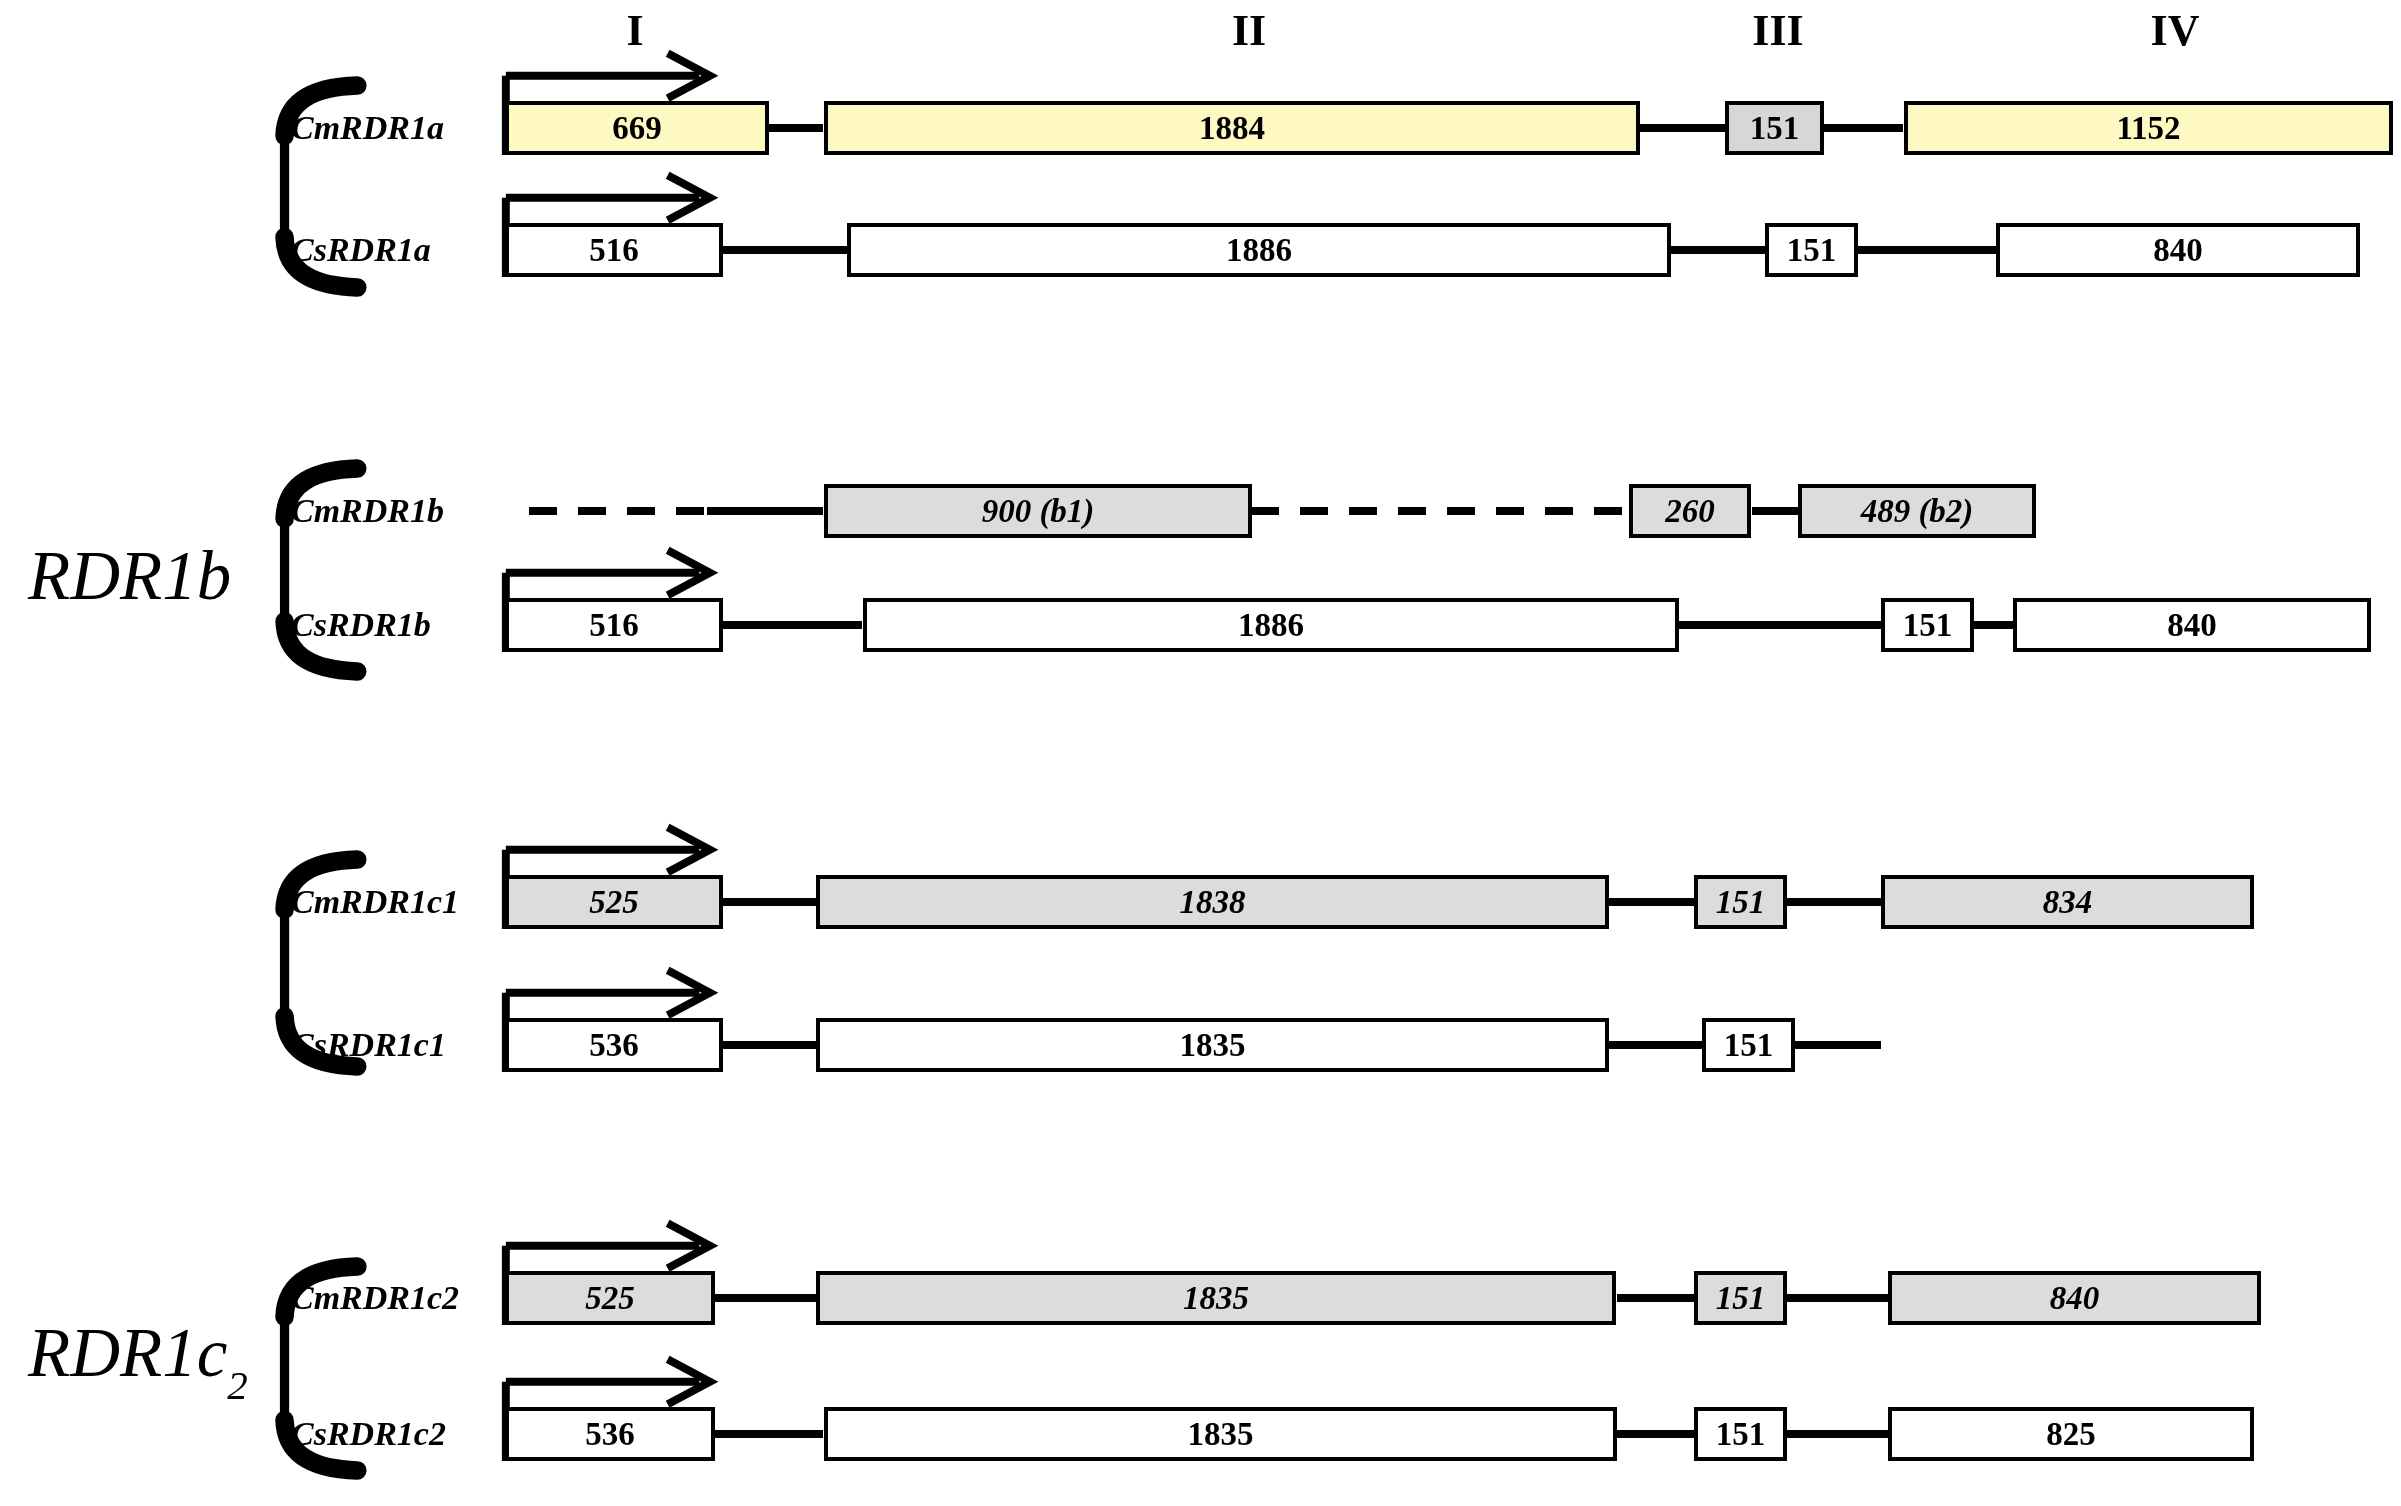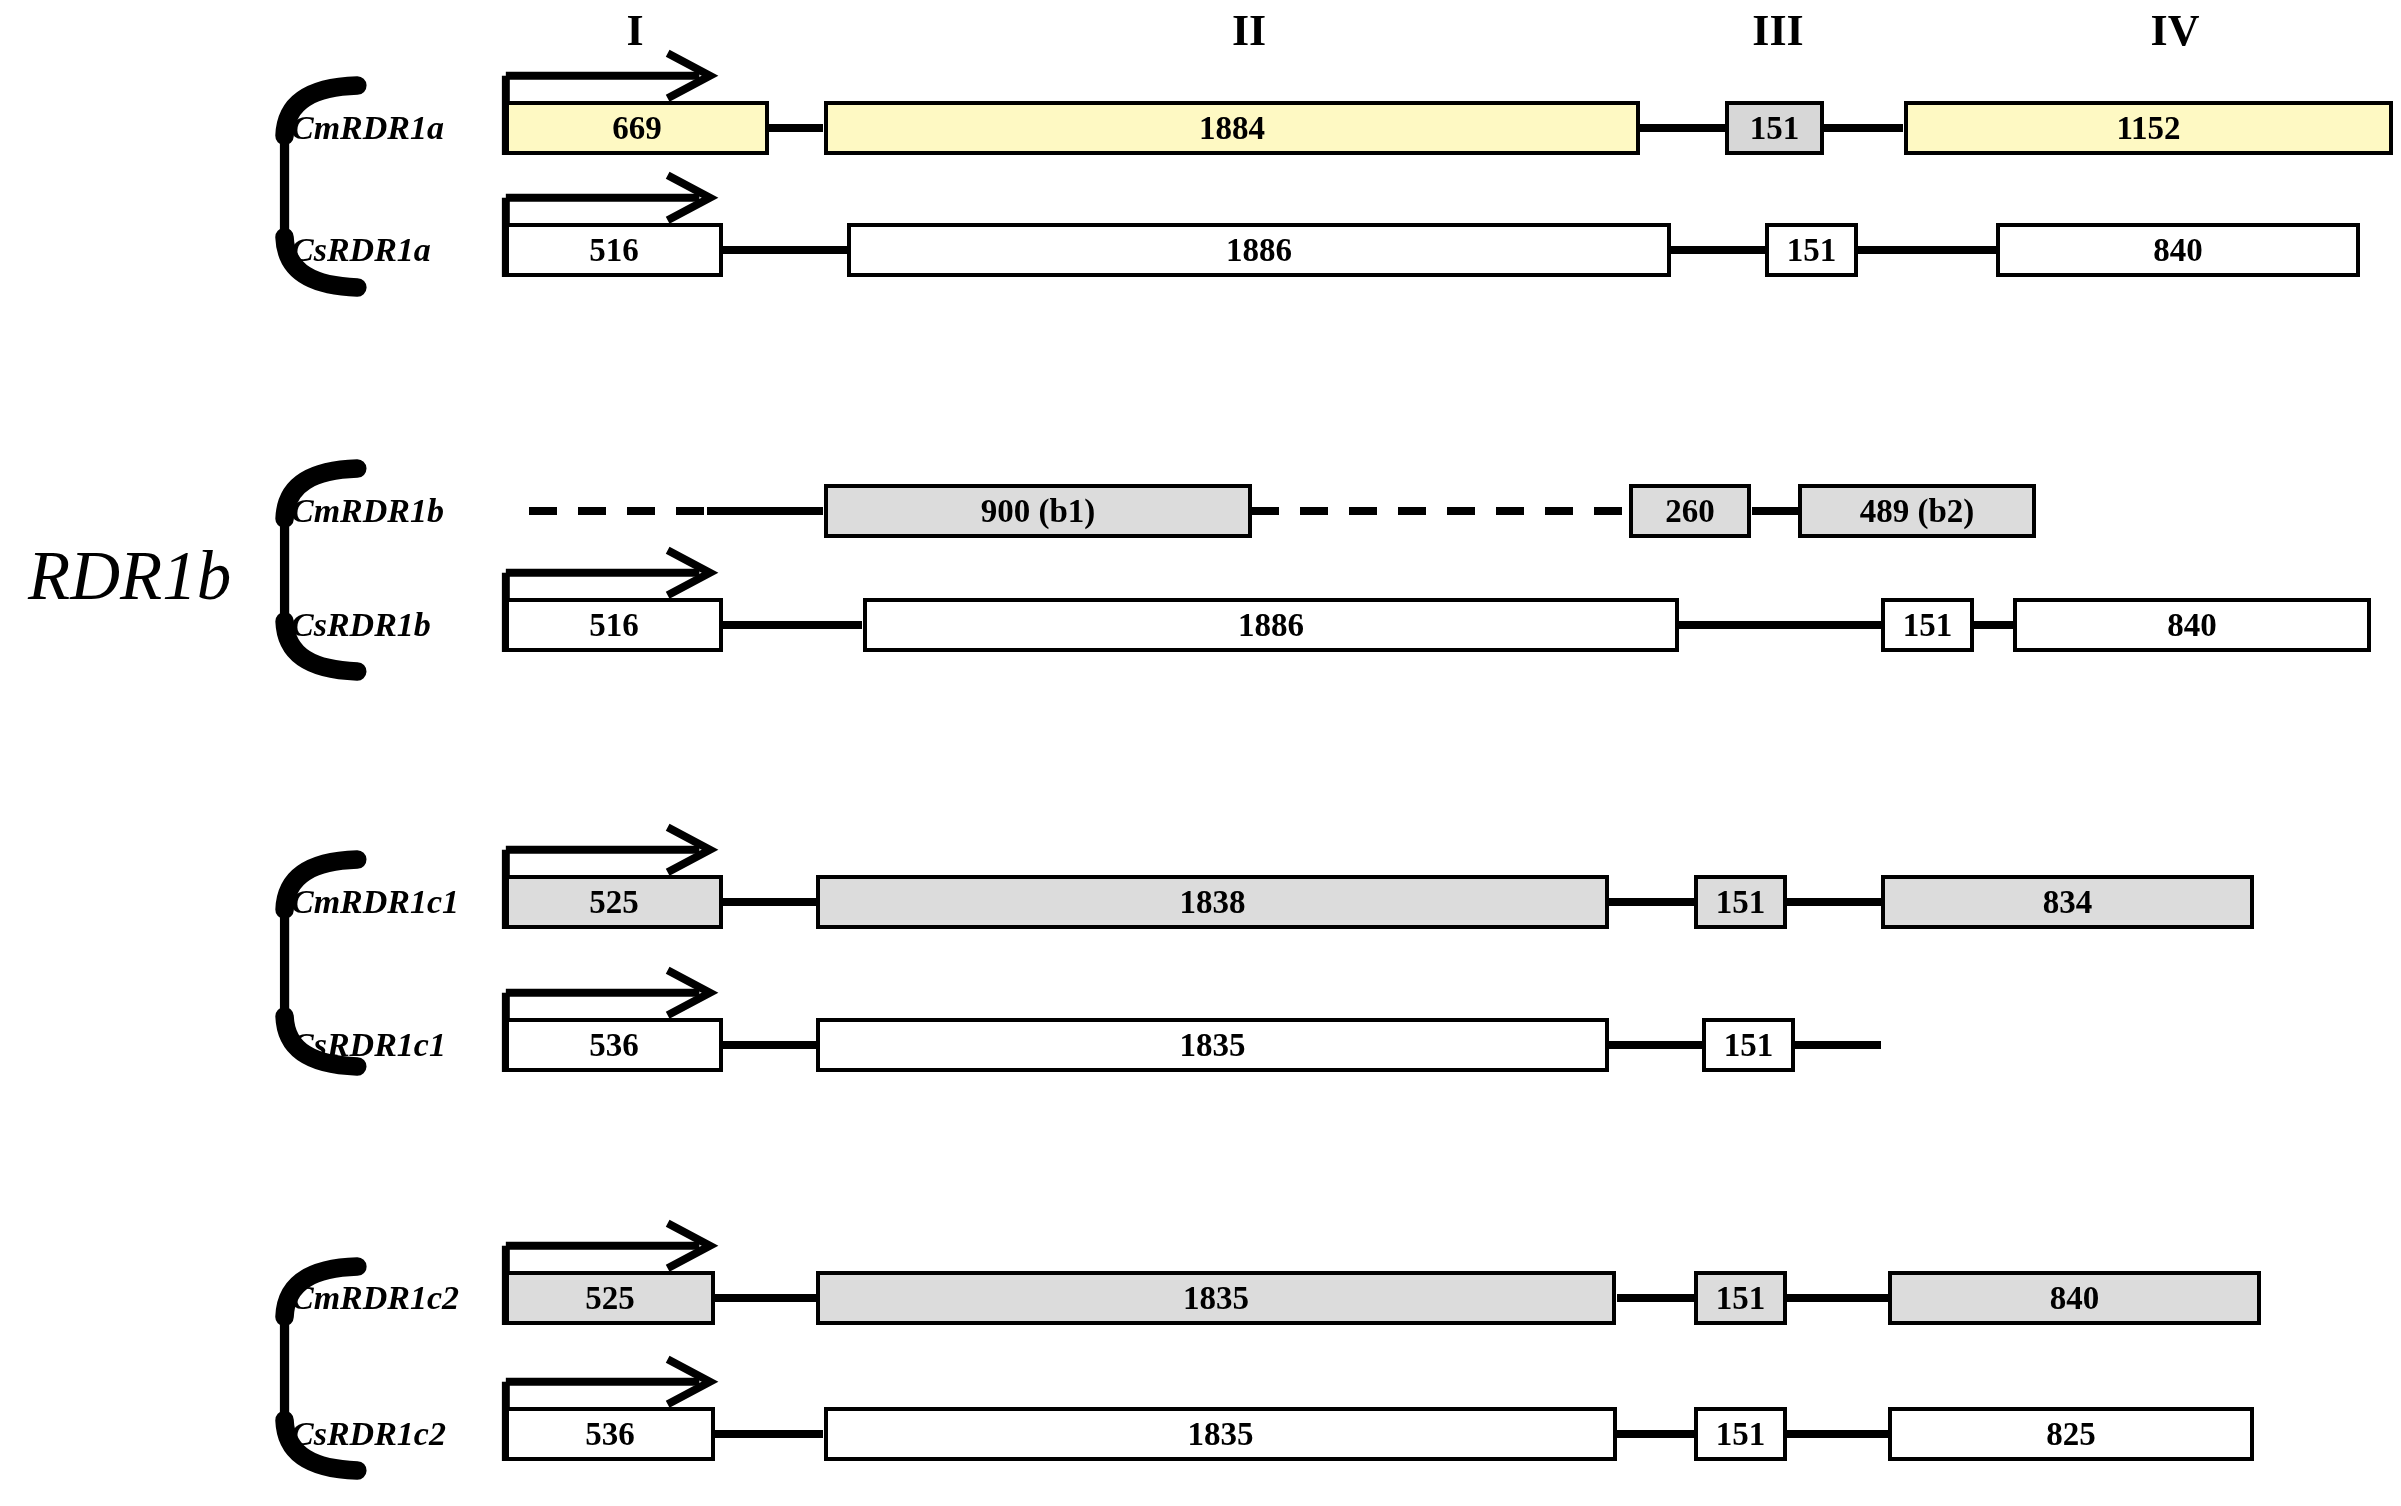--- a/index.html
+++ b/index.html
@@ -7,21 +7,21 @@
        font-family:"Liberation Serif",serif;color:#000;}
   .header{position:absolute;top:5.3px;font:700 44px "Liberation Serif",serif;transform:translateX(-50%);}
   .glabel{position:absolute;font:italic 69px "Liberation Serif",serif;white-space:nowrap;}
   .glabel .gsub{font-size:41px;vertical-align:-22.5px;}
   .rowlabel{position:absolute;width:202px;font:italic 700 34px "Liberation Serif",serif;
             line-height:40px;white-space:nowrap;}
   .box{position:absolute;border:4.6px solid #000;box-sizing:border-box;display:flex;align-items:center;
        justify-content:center;font:700 33px "Liberation Serif",serif;white-space:nowrap;}
   .dark{background:#fef9c3;text-align:right;}
   .mid{background:#d7d7d7;}
-  .light{background:#dcdcdc;}
+  .light{background:#dcdcdc;font-style:italic;}
   .white{background:#ffffff;}
   .conn{position:absolute;height:8px;background:#000;}
   .dashseg{position:absolute;height:8px;
            background:repeating-linear-gradient(90deg,#000 0 28px,transparent 28px 49px);}
   .tss,.brace{position:absolute;overflow:visible;}
 </style>
 </head>
 <body>
 
 <div id="fig">
@@ -46,20 +46,21 @@
     <path d="M150 329 C85 327,42 307,40 253" fill="none" stroke="#000" stroke-width="28" stroke-linecap="round"></path>
     <line x1="40" y1="86" x2="40" y2="259" stroke="#000" stroke-width="14"></line>
   </svg>
   <svg class="brace" style="left:258px;top:1256px" width="106" height="225" viewBox="0 0 160 340">
     <path d="M150 16 C85 18,42 38,40 92" fill="none" stroke="#000" stroke-width="28" stroke-linecap="round"></path>
     <path d="M150 324 C85 322,42 302,40 248" fill="none" stroke="#000" stroke-width="28" stroke-linecap="round"></path>
     <line x1="40" y1="86" x2="40" y2="254" stroke="#000" stroke-width="14"></line>
   </svg>
 
   <div class="glabel" style="left:28px;top:537px"><span>RDR1b</span></div>
+  <div class="glabel" style="left:28px;top:1314px"><span>RDR1c</span><span class="gsub">2</span></div>
 
   <div class="rowlabel" style="left:291px;top:108px">CmRDR1a</div>
   <div class="rowlabel" style="left:291px;top:230px">CsRDR1a</div>
   <div class="rowlabel" style="left:291px;top:491px">CmRDR1b</div>
   <div class="rowlabel" style="left:291px;top:605px">CsRDR1b</div>
   <div class="rowlabel" style="left:291px;top:882px">CmRDR1c1</div>
   <div class="rowlabel" style="left:291px;top:1025px">CsRDR1c1</div>
   <div class="rowlabel" style="left:291px;top:1278px">CmRDR1c2</div>
   <div class="rowlabel" style="left:291px;top:1414px">CsRDR1c2</div>
 

